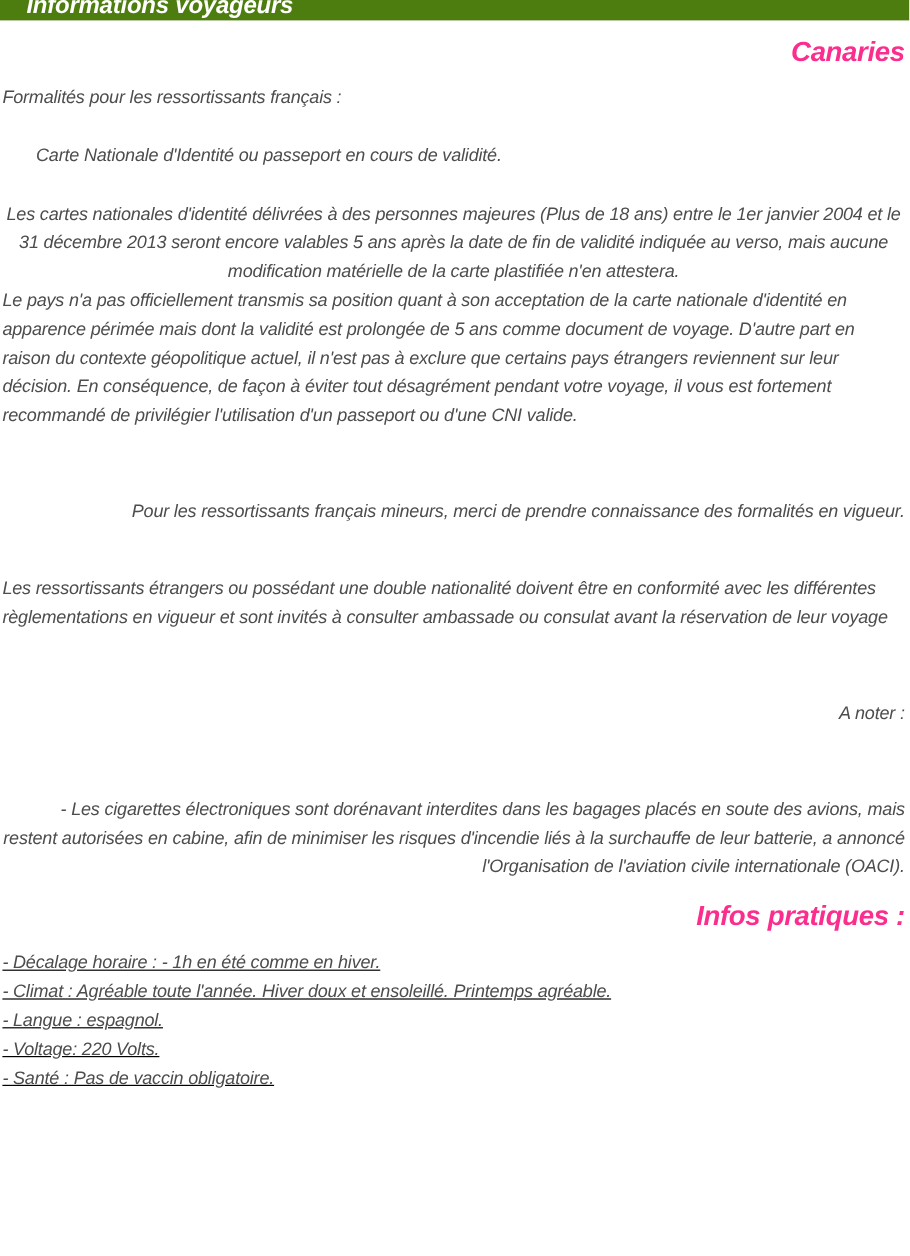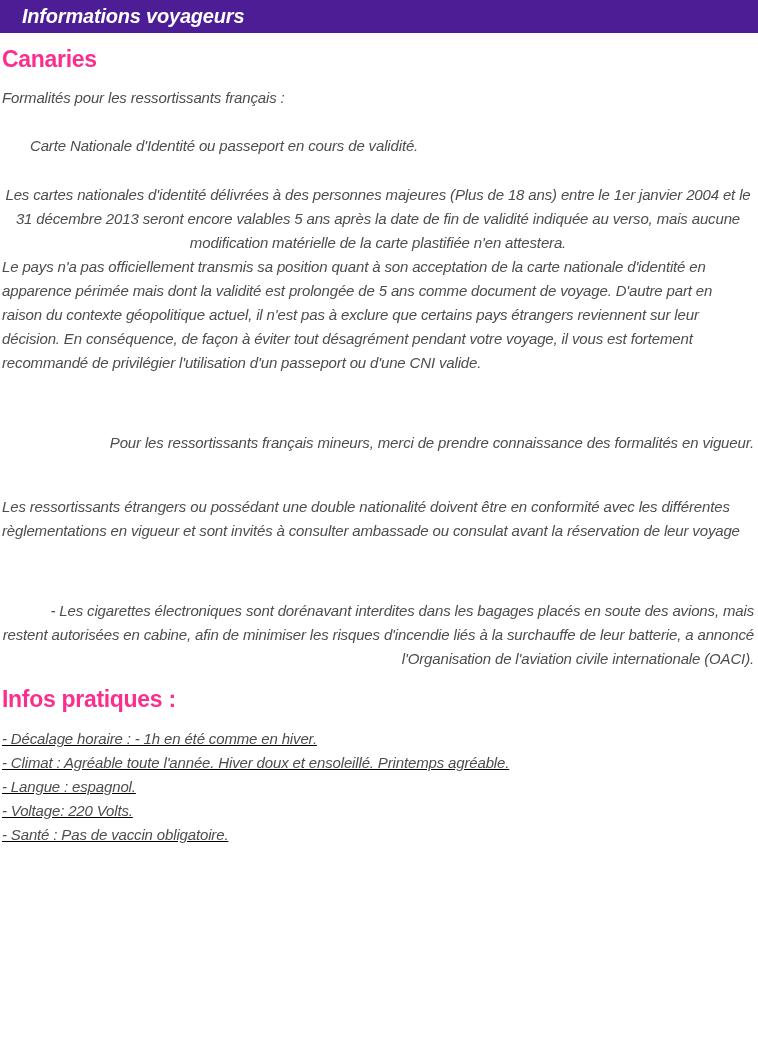--- a/index.html
+++ b/index.html
@@ -8,46 +8,48 @@
     background: #ffffff;
     font-family: "Liberation Sans", sans-serif;
   }
   .page {
     width: 758px;
     min-height: 1047px;
     background: #ffffff;
     overflow: hidden;
   }
   .header-bar {
-    background: #4c1d95;
-    height: 33px;
+    background: #4d7c0f;
+    height: 17px;
     display: flex;
-    align-items: center;
+    align-items: flex-end;
     padding-left: 22px;
     box-sizing: border-box;
   }
   .header-title {
     color: #ffffff;
     font-style: italic;
     font-weight: bold;
     font-size: 20px;
     letter-spacing: -0.2px;
     white-space: nowrap;
   }
   .content {
     padding: 0 4px 16px 2px;
     box-sizing: border-box;
   }
   .section-heading {
     color: #fb2e8e;
+    font-style: italic;
     font-weight: bold;
     font-size: 23px;
     line-height: 30px;
     margin: 0;
     letter-spacing: -0.3px;
+    text-align: right;
   }
   .heading-canaries { margin-top: 11px; }
   .heading-infos    { margin-top: 13px; }
   .body-text {
     color: #4d4d4d;
     font-style: italic;
     font-size: 15px;
     line-height: 24px;
     margin: 0;
     letter-spacing: -0.15px;
@@ -79,20 +81,21 @@
     <p class="body-text mt24">Carte Nationale d'Identité ou passeport en cours de validité.</p>
 
     <p class="body-text mt25">Les cartes nationales d'identité délivrées à des personnes majeures (Plus de 18 ans) entre le 1er janvier 2004 et le 31 décembre 2013 seront encore valables 5 ans après la date de fin de validité indiquée au verso, mais aucune modification matérielle de la carte plastifiée n'en attestera.</p>
 
     <p class="body-text mt0">Le pays n'a pas officiellement transmis sa position quant à son acceptation de la carte nationale d'identité en apparence périmée mais dont la validité est prolongée de 5 ans comme document de voyage. D'autre part en raison du contexte géopolitique actuel, il n'est pas à exclure que certains pays étrangers reviennent sur leur décision. En conséquence, de façon à éviter tout désagrément pendant votre voyage, il vous est fortement recommandé de privilégier l'utilisation d'un passeport ou d'une CNI valide.</p>
 
     <p class="body-text mt56">Pour les ressortissants français mineurs, merci de prendre connaissance des formalités en vigueur.</p>
 
     <p class="body-text mt40">Les ressortissants étrangers ou possédant une double nationalité doivent être en conformité avec les différentes règlementations en vigueur et sont invités à consulter ambassade ou consulat avant la réservation de leur voyage</p>
 
+    <p class="body-text mt56">A noter :</p>
 
     <p class="body-text mt56">- Les cigarettes électroniques sont dorénavant interdites dans les bagages placés en soute des avions, mais restent autorisées en cabine, afin de minimiser les risques d'incendie liés à la surchauffe de leur batterie, a annoncé l'Organisation de l'aviation civile internationale (OACI).</p>
 
 
     <h2 class="section-heading heading-infos">Infos pratiques :</h2>
 
     <div class="infos-list mt13">
       <p class="body-text">- Décalage horaire : - 1h en été comme en hiver.</p>
       <p class="body-text">- Climat : Agréable toute l'année. Hiver doux et ensoleillé. Printemps agréable.</p>
       <p class="body-text">- Langue : espagnol.</p>

